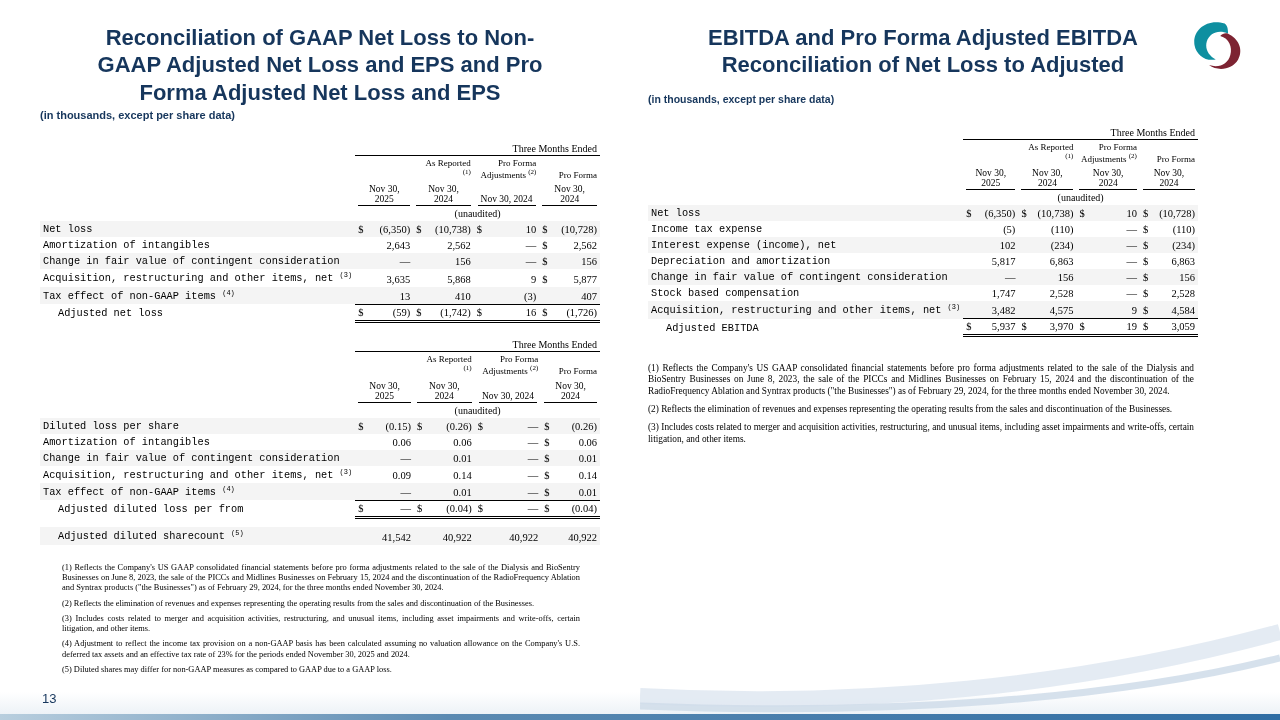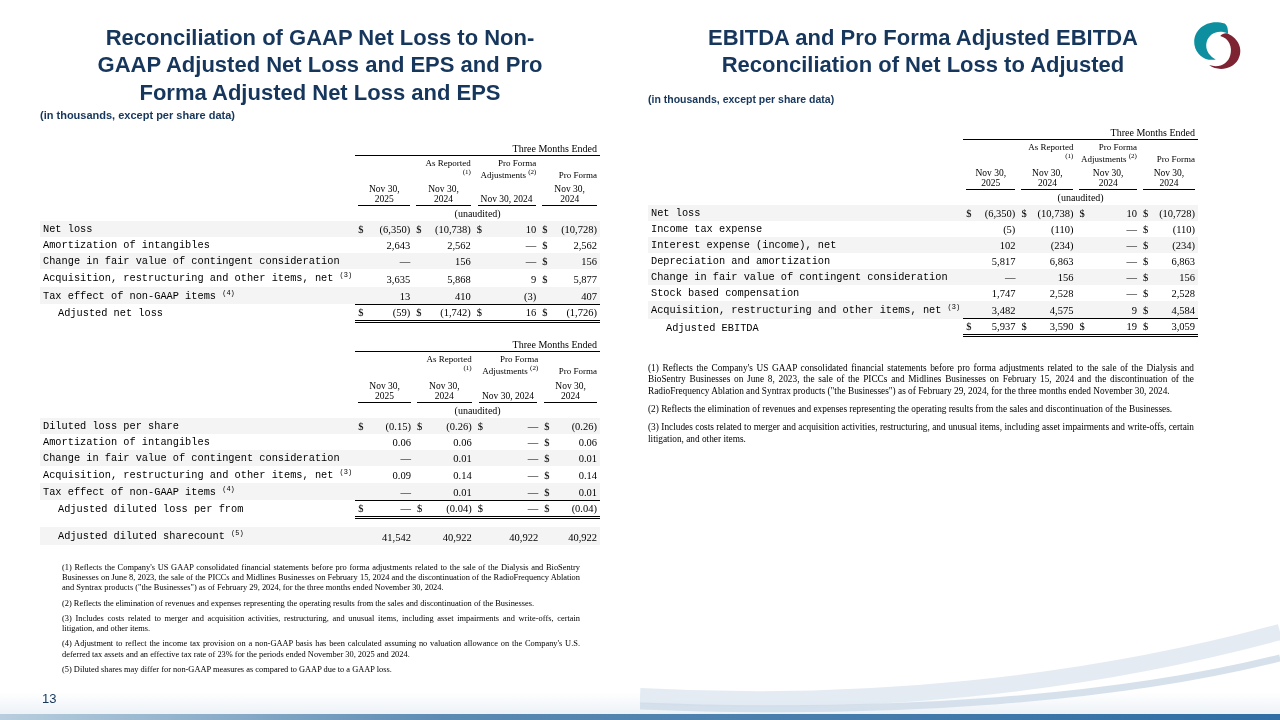--- a/index.html
+++ b/index.html
@@ -325,21 +325,21 @@
             <tr class="alt ">
               <td class="lbl">Acquisition, restructuring and other items, net <sup>(3)</sup></td>
               <td class="val"><span class="n">3,482</span></td>
               <td class="val"><span class="n">4,575</span></td>
               <td class="val"><span class="n">9</span></td>
               <td class="val"><span class="c">$</span><span class="n">4,584</span></td>
             </tr>
             <tr class="total indent">
               <td class="lbl">Adjusted EBITDA</td>
               <td class="val"><span class="c">$</span><span class="n">5,937</span></td>
-              <td class="val"><span class="c">$</span><span class="n">3,590</span></td>
+              <td class="val"><span class="c">$</span><span class="n">3,970</span></td>
               <td class="val"><span class="c">$</span><span class="n">19</span></td>
               <td class="val"><span class="c">$</span><span class="n">3,059</span></td>
             </tr>
           </tbody>
         </table>
       </div>
 
     <div class="footnotes">
       <p>(1) Reflects the Company's US GAAP consolidated financial statements before pro forma adjustments related to the sale of the Dialysis and BioSentry Businesses on June 8, 2023, the sale of the PICCs and Midlines Businesses on February 15, 2024 and the discontinuation of the RadioFrequency Ablation and Syntrax products ("the Businesses") as of February 29, 2024, for the three months ended November 30, 2024.</p>
       <p>(2) Reflects the elimination of revenues and expenses representing the operating results from the sales and discontinuation of the Businesses.</p>

